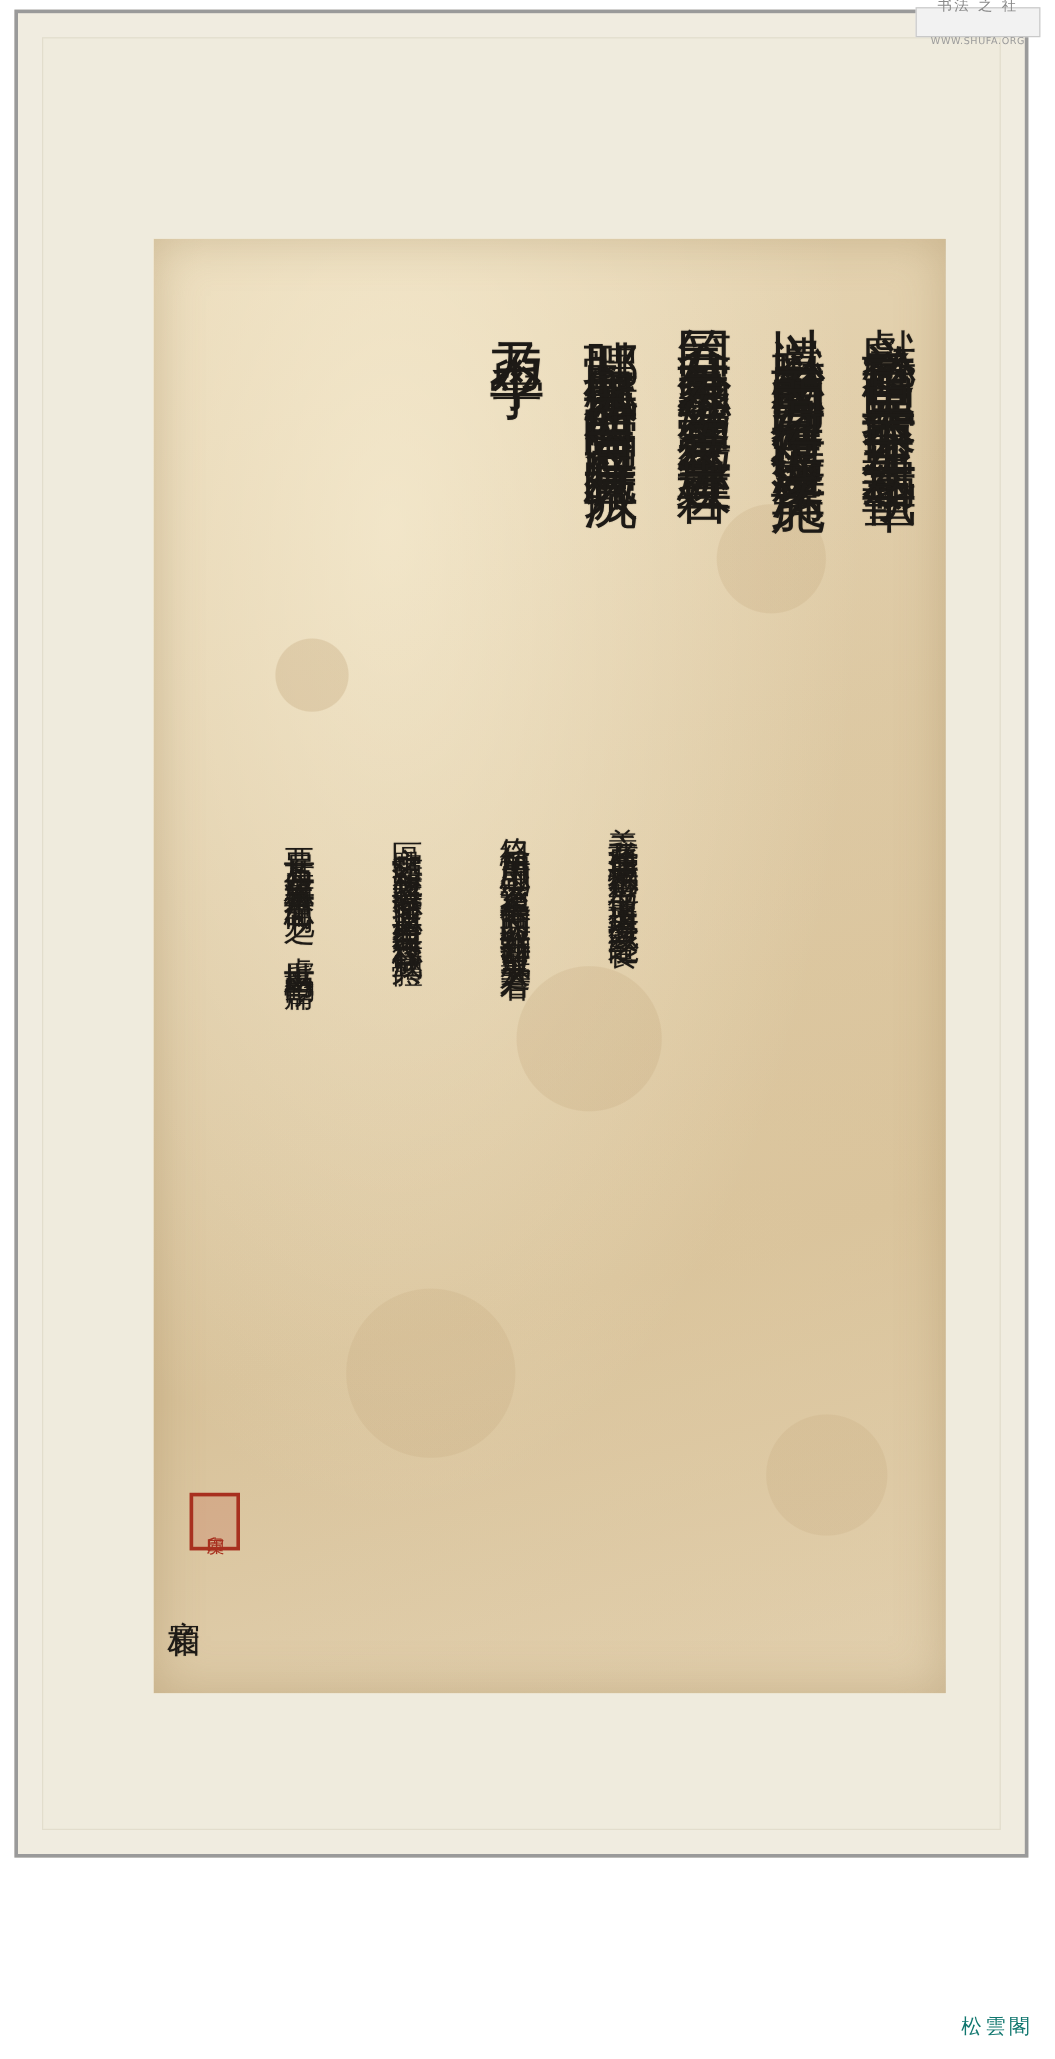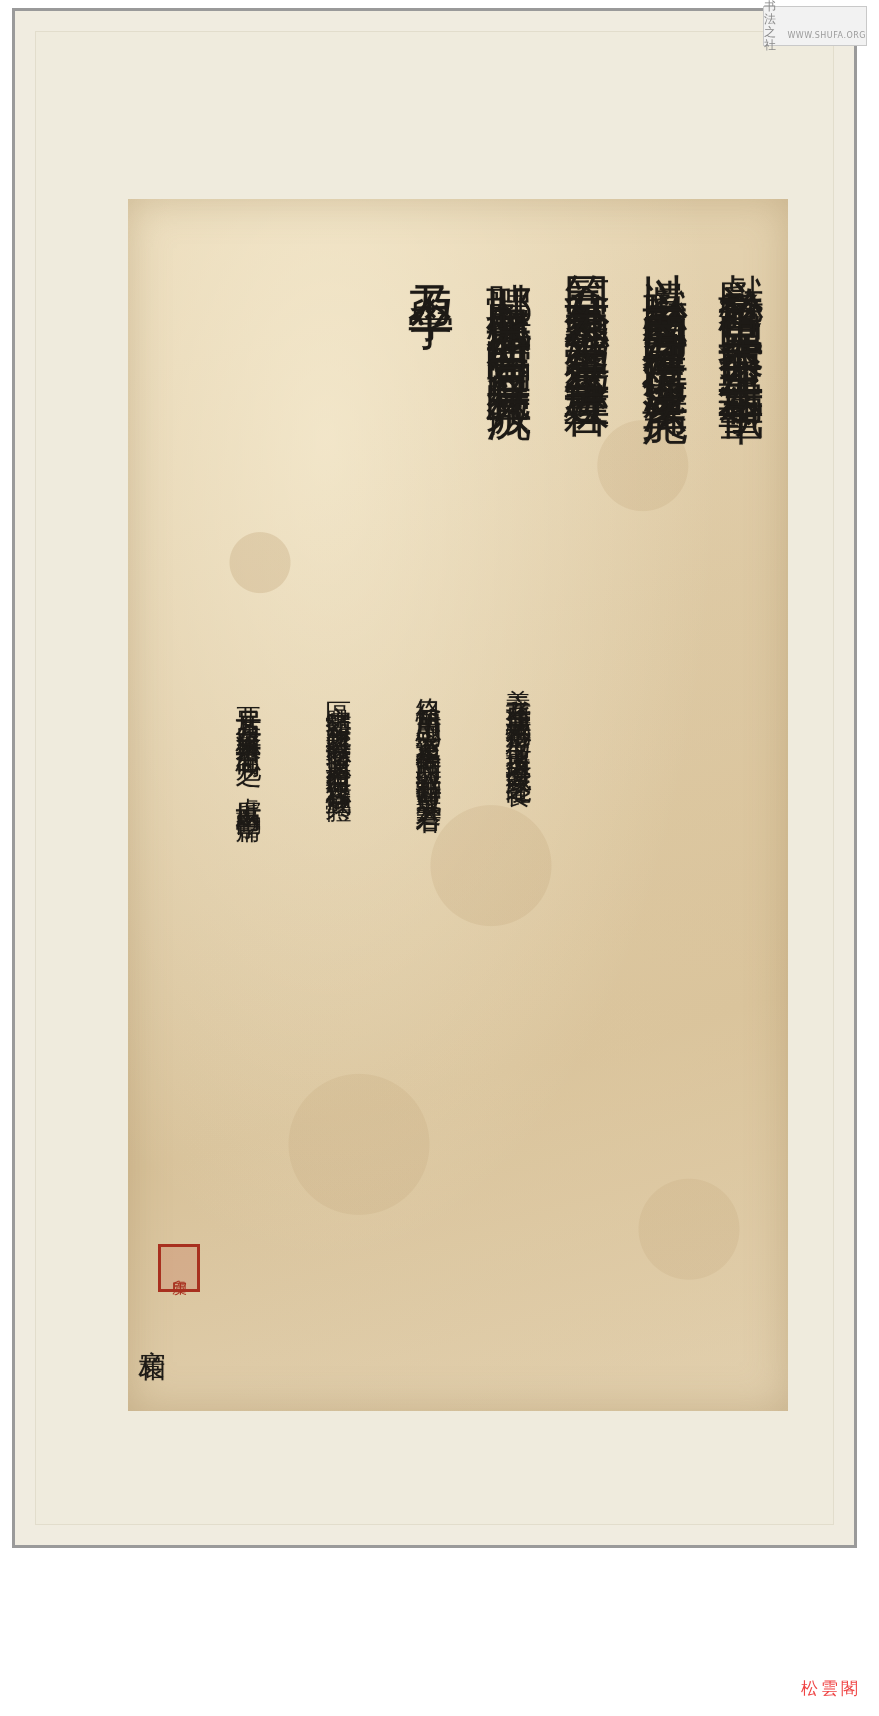--- a/index.html
+++ b/index.html
@@ -43,25 +43,26 @@
     border: 1px solid #e2ddcc;
     box-sizing: border-box;
   }
 
   
   .watermark {
     position: absolute;
     right: 12px;
     top: 6px;
     width: 104px;
-    height: 40px;
+    height: 25px;
     background: #f2f2f2;
     border: 1px solid #c9c9c9;
     box-sizing: border-box;
     display: flex;
+    flex-direction: column;
     align-items: center;
     justify-content: center;
     line-height: 1.1;
   }
   .watermark .wm-cn {
     font-size: 12px;
     color: #8a8a8a;
     letter-spacing: 2px;
   }
   .watermark .wm-url {
@@ -170,21 +171,21 @@
     text-orientation: upright;
   }
 
   
   .caption {
     position: absolute;
     right: 18px;
     bottom: 16px;
     font-family: "DejaVu Sans", sans-serif;
     font-size: 17px;
-    color: #ef4444;
+    color: #0f766e;
     letter-spacing: 3px;
   }
 </style>
 </head>
 <body>
 
 <div class="page">
 
   <div class="artwork-frame">
     <div class="mat">

